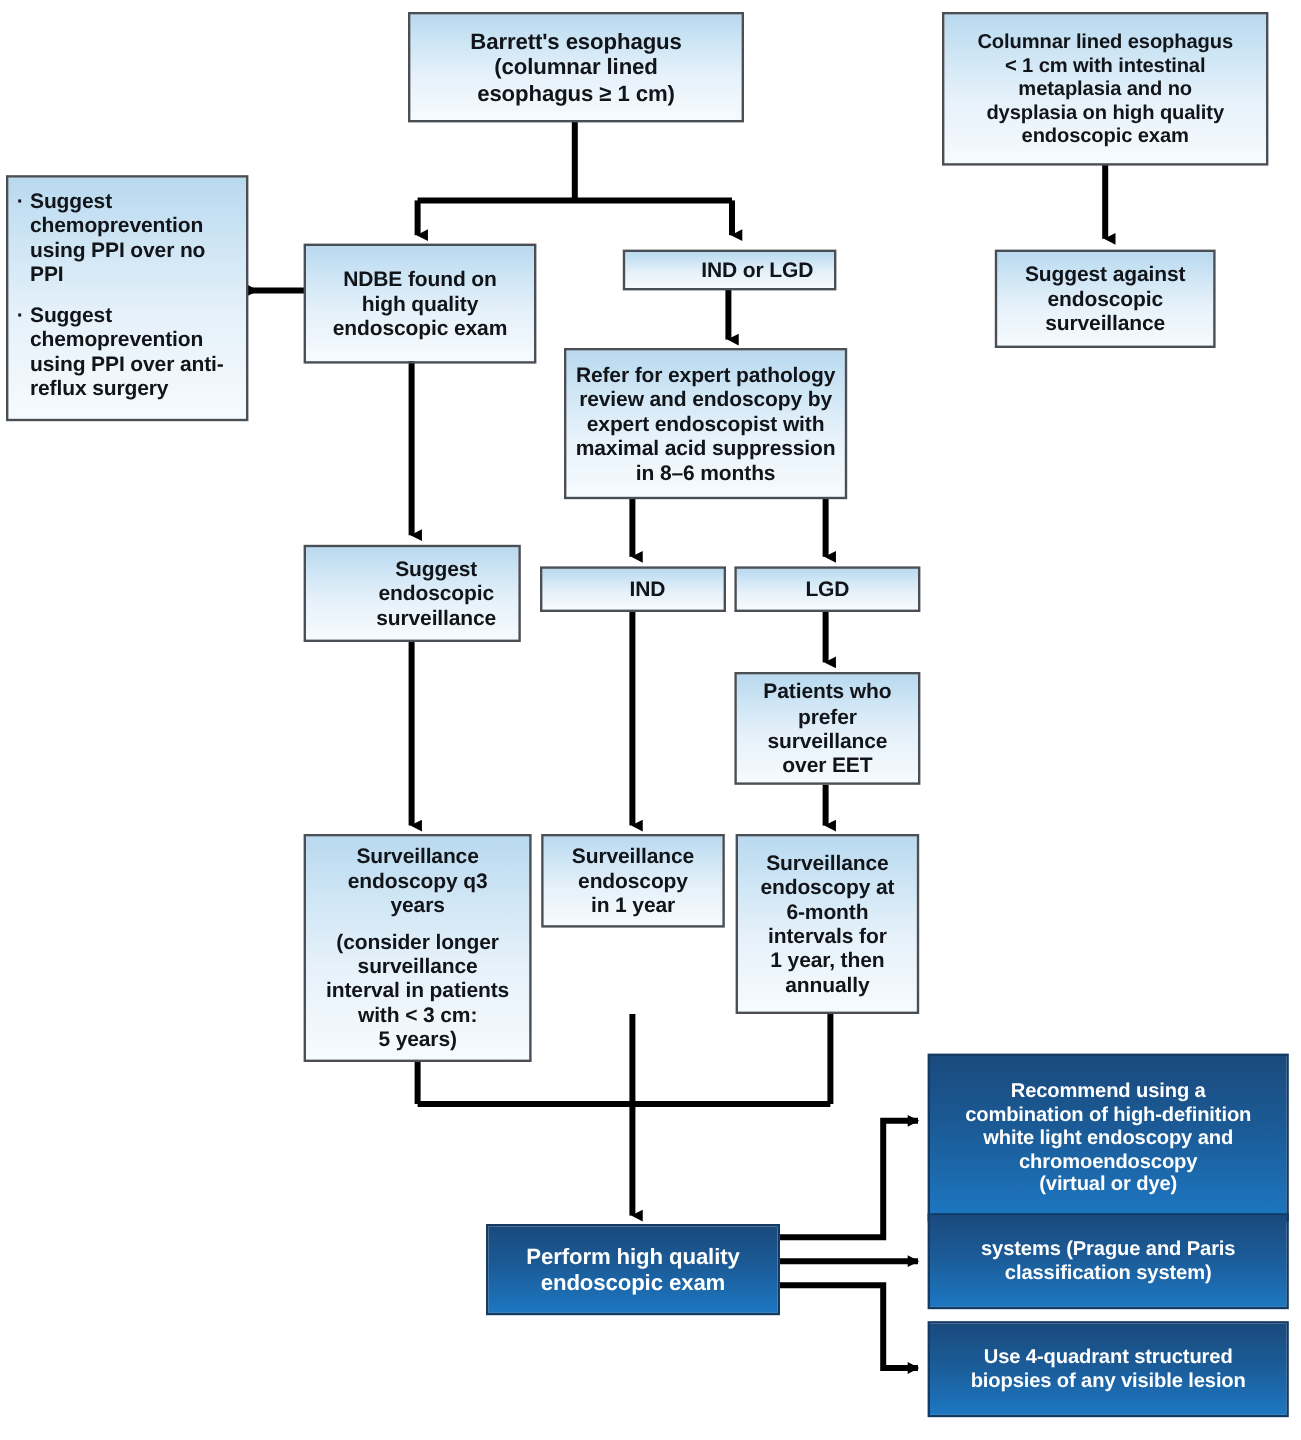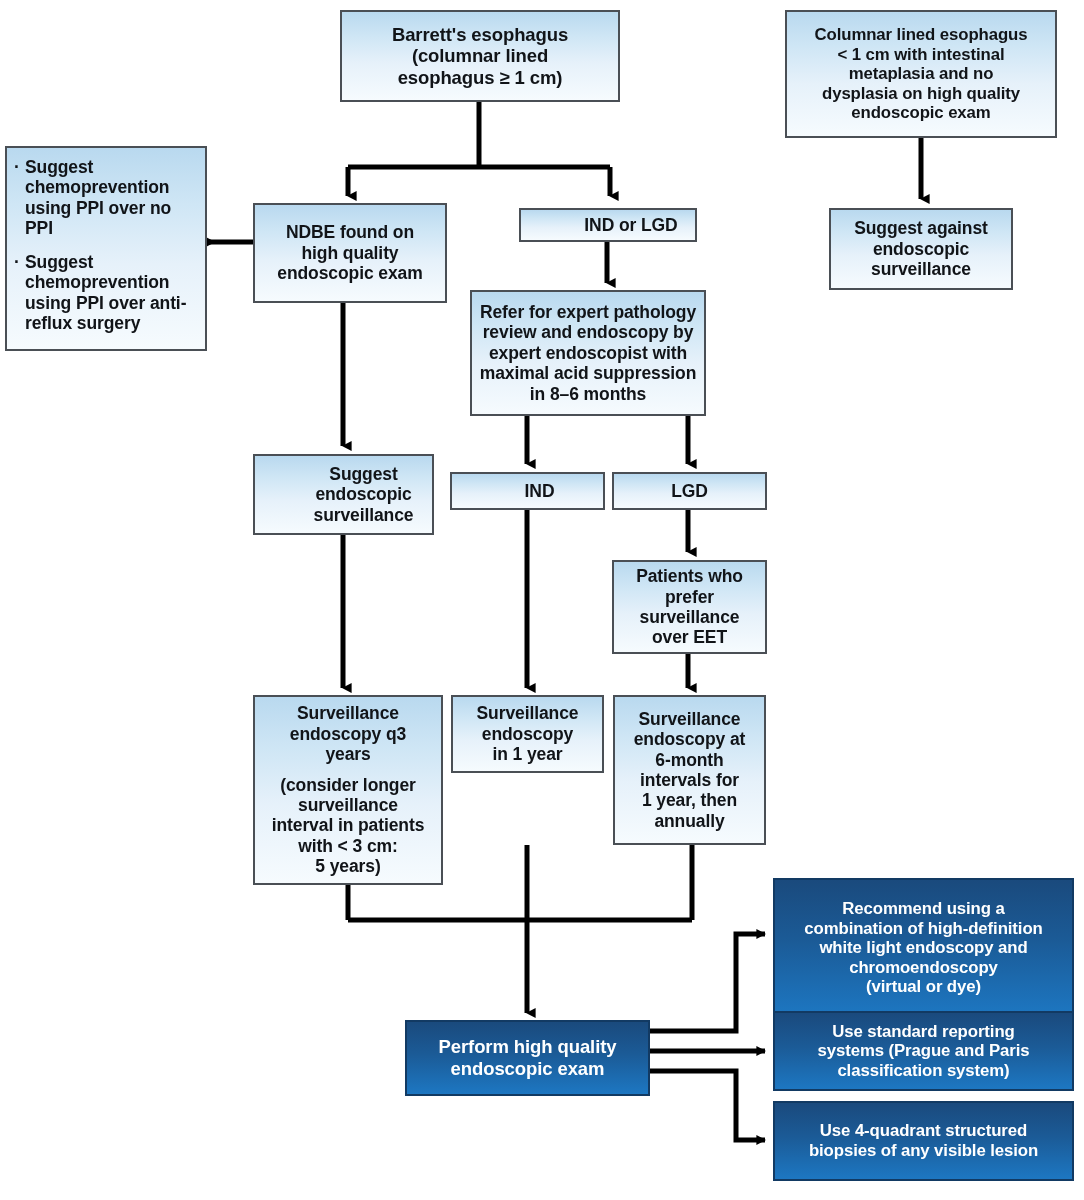--- a/index.html
+++ b/index.html
@@ -253,21 +253,20 @@
       <div>Recommend using a</div>
       <div>combination of high-definition</div>
       <div>white light endoscopy and</div>
       <div>chromoendoscopy</div>
       <div>(virtual or dye)</div>
     </div>
   </div>
 
   <div class="node dark f165" style="left:773px; top:1011px; width:301px; height:80px;">
     <div class="txt">
-      <div>Use standard reporting</div>
       <div>systems (Prague and Paris</div>
       <div>classification system)</div>
     </div>
   </div>
 
   <div class="node dark f165" style="left:773px; top:1101px; width:301px; height:80px;">
     <div class="txt">
       <div>Use 4-quadrant structured</div>
       <div>biopsies of any visible lesion</div>
     </div>

